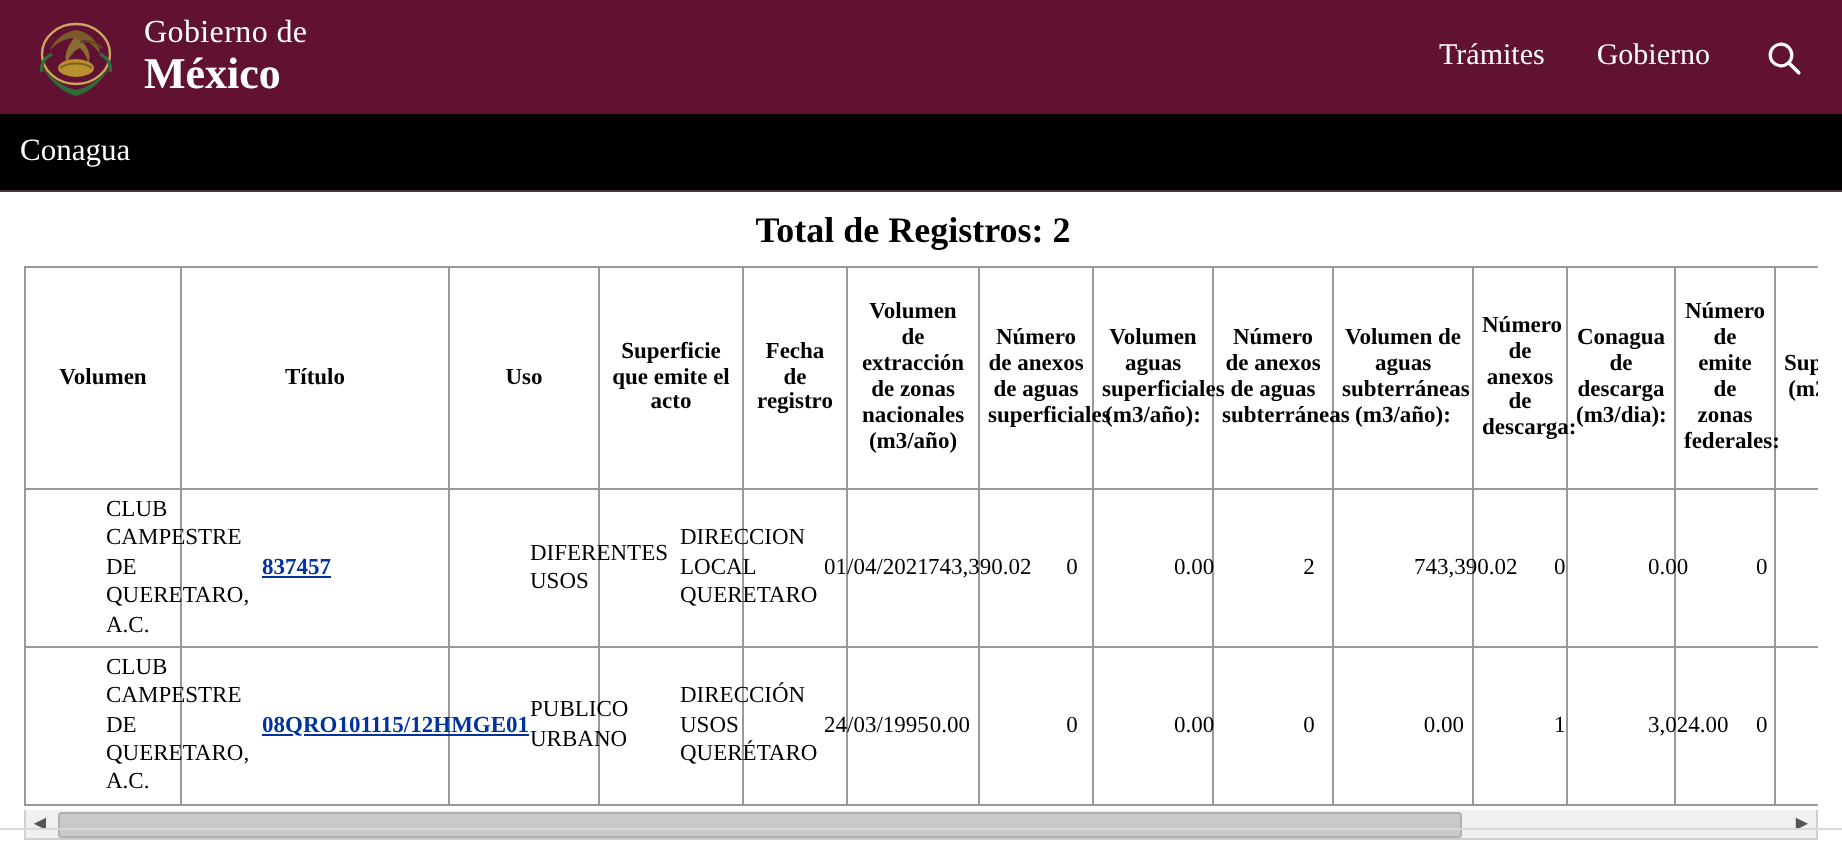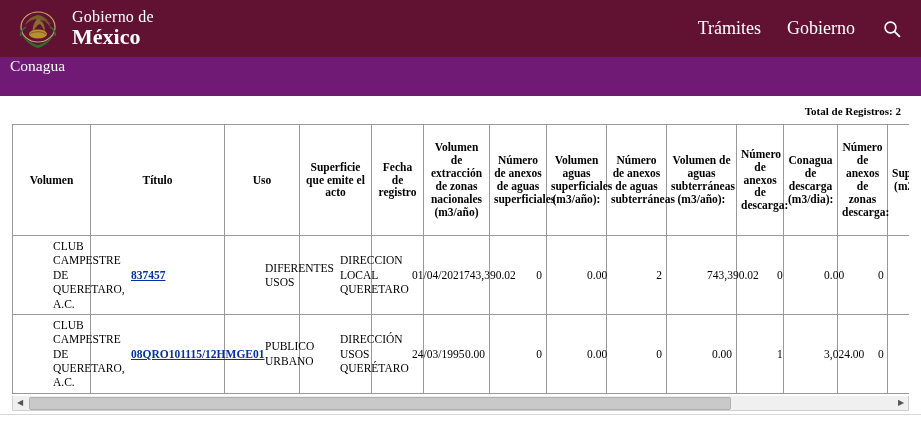--- a/index.html
+++ b/index.html
@@ -54,58 +54,58 @@
     margin-top: -1px;
   }
   .nav-right {
     margin-left: auto;
     display: flex;
     align-items: center;
     gap: 26px;
   }
   .nav-link {
     color: #ffffff;
-    font-size: 18px;
+    font-size: 15px;
     font-family: "Liberation Serif", serif;
     text-decoration: none;
     cursor: pointer;
   }
   .search-icon-wrap {
     width: 22px;
     height: 22px;
     display: flex;
     align-items: center;
     justify-content: center;
     cursor: pointer;
   }
 
   
   .sub-header {
     height: 39px;
-    background: #701a75;
-    display: flex;
-    align-items: flex-start;
+    background: #000000;
+    display: flex;
+    align-items: center;
     padding-left: 10px;
     box-sizing: border-box;
     border-bottom: 1px solid #4a3540;
   }
   .sub-header .site-name {
     color: #ffffff;
     font-size: 15.5px;
     font-family: "Liberation Serif", serif;
   }
 
   
   .content {
     padding: 0 12px;
     box-sizing: border-box;
   }
   .total-line {
-    text-align: right;
-    font-size: 11px;
+    text-align: center;
+    font-size: 18px;
     font-weight: bold;
     color: #000000;
     padding: 9px 8px 7px 0;
     font-family: "Liberation Serif", serif;
   }
   .total-line .total-count { font-weight: bold; }
 
   .table-scroll {
     border: 0;
     position: relative;
@@ -135,21 +135,21 @@
   }
   table.reg tbody td {
     height: 62px;
     line-height: 1.25;
     padding-left: 40px;
   }
   td.c-titular { text-align: left; vertical-align: top; padding-top: 6px; }
   td.c-titulo  { }
   td.c-text    { text-align: left; vertical-align: top; padding-top: 6px; }
   td.c-num     { text-align: right; vertical-align: middle; }
-  td.c-center  { text-align: right; vertical-align: middle; }
+  td.c-center  { text-align: center; vertical-align: middle; }
 
   a.doc-link {
     color: #0033a0;
     text-decoration: underline;
     font-weight: bold;
     cursor: pointer;
     font-size: 11.5px;
   }
 
   
@@ -274,21 +274,21 @@
             <th>Uso</th>
             <th>Superficie que emite el acto</th>
             <th>Fecha de registro</th>
             <th>Volumen de extracción de zonas nacionales (m3/año)</th>
             <th>Número de anexos de aguas superficiales</th>
             <th>Volumen aguas superficiales (m3/año):</th>
             <th>Número de anexos de aguas subterráneas</th>
             <th>Volumen de aguas subterráneas (m3/año):</th>
             <th>Número de anexos de descarga:</th>
             <th>Conagua de descarga (m3/dia):</th>
-            <th>Número de anexos de zonas descarga:</th>
+            <th>Número de emite de zonas federales:</th>
             <th>Superficie (m2):</th>
           </tr>
         </thead>
         <tbody>
           <tr>
             <td class="c-titular">CLUB CAMPESTRE DE QUERETARO, A.C.</td>
             <td class="c-titulo">
               <a class="doc-link">837457</a>
             </td>
             <td class="c-text">DIFERENTES USOS</td>

